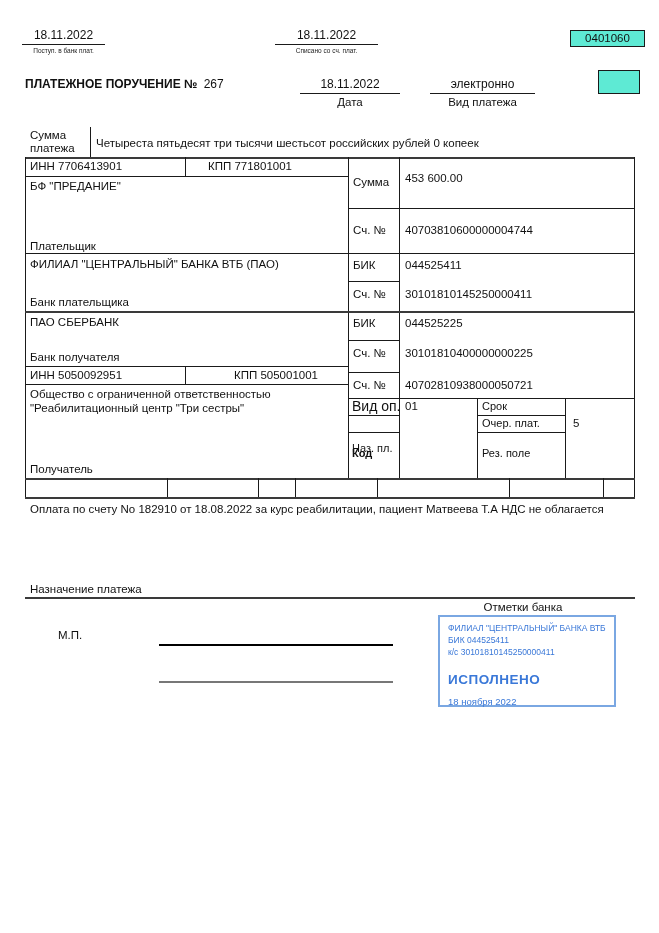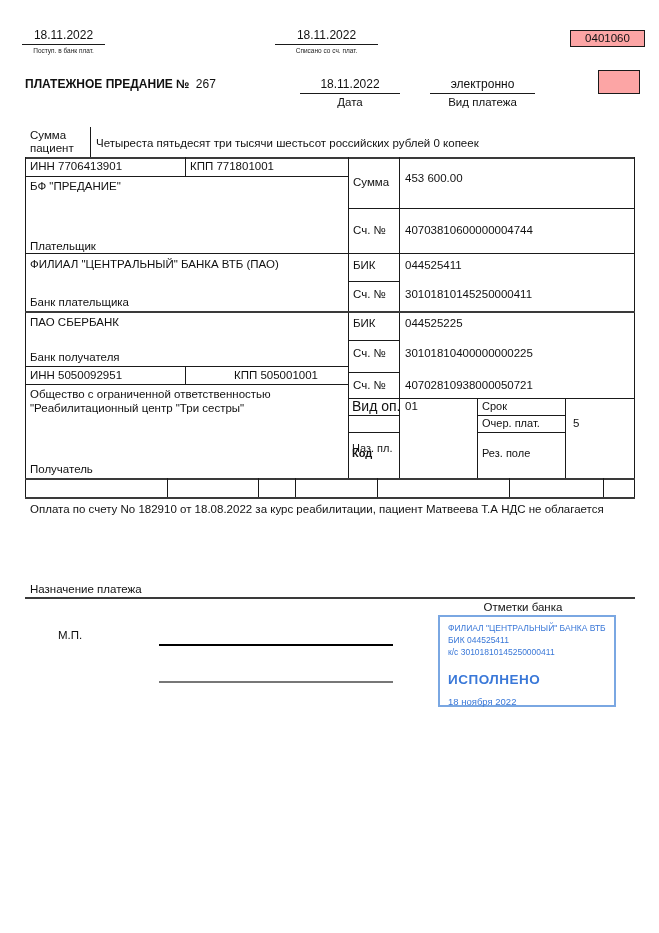--- a/index.html
+++ b/index.html
@@ -5,21 +5,21 @@
   html,body{margin:0;padding:0;background:#fff;}
   #page{position:relative;width:659px;height:933px;background:#ffffff;
         font-family:"Liberation Sans","DejaVu Sans",sans-serif;color:#111;overflow:hidden;}
   .t{position:absolute;font-size:11.5px;line-height:13px;white-space:nowrap;}
   .sm{font-size:6.5px;line-height:8px;color:#222;}
   .ctr{text-align:center;}
   .b{font-weight:bold;}
   .hl{position:absolute;background:#1a1a1a;height:1px;}
   .hl.thick{height:2px;background:#3a3a3a;}
   .vl{position:absolute;background:#1a1a1a;width:1px;}
-  .box{position:absolute;border:1.5px solid #1a1a1a;background:#fca5a5;}
+  .box{position:absolute;border:1.5px solid #1a1a1a;background:#5eead4;}
   #stamp{position:absolute;left:438px;top:615px;width:166px;height:83px;
          border:2px solid #7aa7e2;color:#3a78d8;padding:5px 0 0 8px;font-size:8.5px;line-height:12px;}
   #stamp .status{font-size:13.5px;font-weight:bold;margin-top:16px;letter-spacing:.5px;}
   #stamp .sdate{font-size:9.5px;margin-top:10px;}
 </style>
 </head>
 <body>
 
 <div id="page">
 
@@ -29,49 +29,49 @@
 
   <div class="t ctr" style="left:275px;top:29px;width:103px;font-size:12px;">18.11.2022</div>
   <div class="hl" style="left:275px;top:44px;width:103px;"></div>
   <div class="t sm ctr" style="left:275px;top:47px;width:103px;">Списано со сч. плат.</div>
 
   <div class="box" style="left:570px;top:30px;width:73px;height:15px;">
     <div class="t ctr" style="left:0;top:1px;width:73px;font-size:11.5px;">0401060</div>
   </div>
 
   <div class="t" style="left:25px;top:78px;font-size:12px;">
-    <span class="b">ПЛАТЕЖНОЕ ПРЕДАНИЕ №</span>
+    <span class="b">ПЛАТЕЖНОЕ ПОРУЧЕНИЕ №</span>
     <span style="margin-left:3px;text-align:center;">267</span>
   </div>
   <div class="t ctr" style="left:300px;top:78px;width:100px;font-size:12px;">18.11.2022</div>
   <div class="hl" style="left:300px;top:93px;width:100px;"></div>
   <div class="t ctr" style="left:300px;top:96px;width:100px;">Дата</div>
 
   <div class="t ctr" style="left:430px;top:78px;width:105px;font-size:12px;">электронно</div>
   <div class="hl" style="left:430px;top:93px;width:105px;"></div>
   <div class="t ctr" style="left:430px;top:96px;width:105px;">Вид платежа</div>
 
   <div class="box" style="left:598px;top:70px;width:40px;height:22px;"></div>
 
   <div class="t" style="left:30px;top:129px;line-height:13px;">
     <span>Сумма</span><br>
-    <span>пациент</span>
+    <span>платежа</span>
   </div>
   <div class="vl" style="left:90px;top:127px;height:30px;"></div>
   <div class="t" style="left:96px;top:137px;">Четыреста пятьдесят три тысячи шестьсот российских рублей 0 копеек</div>
 
   <div class="hl thick" style="left:25px;top:157px;width:610px;"></div>
   <div class="vl" style="left:25px;top:157px;height:340px;"></div>
   <div class="vl" style="left:634px;top:157px;height:340px;"></div>
   <div class="vl" style="left:348px;top:157px;height:321px;"></div>
   <div class="vl" style="left:399px;top:157px;height:321px;"></div>
 
   <div class="t" style="left:30px;top:160px;text-align:right;">ИНН 7706413901</div>
   <div class="vl" style="left:185px;top:157px;height:19px;"></div>
-  <div class="t" style="left:190px;top:160px;">КПП 771801001</div>
+  <div class="t" style="left:208px;top:160px;">КПП 771801001</div>
   <div class="hl" style="left:25px;top:176px;width:323px;"></div>
 
   <div class="t" style="left:30px;top:180px;">БФ "ПРЕДАНИЕ"</div>
   <div class="t" style="left:30px;top:240px;">Плательщик</div>
 
   <div class="t" style="left:353px;top:176px;">Сумма</div>
   <div class="t" style="left:405px;top:172px;">453 600.00</div>
   <div class="hl" style="left:348px;top:208px;width:287px;"></div>
   <div class="t" style="left:353px;top:224px;">Сч. №</div>
   <div class="t" style="left:405px;top:224px;">40703810600000004744</div>

